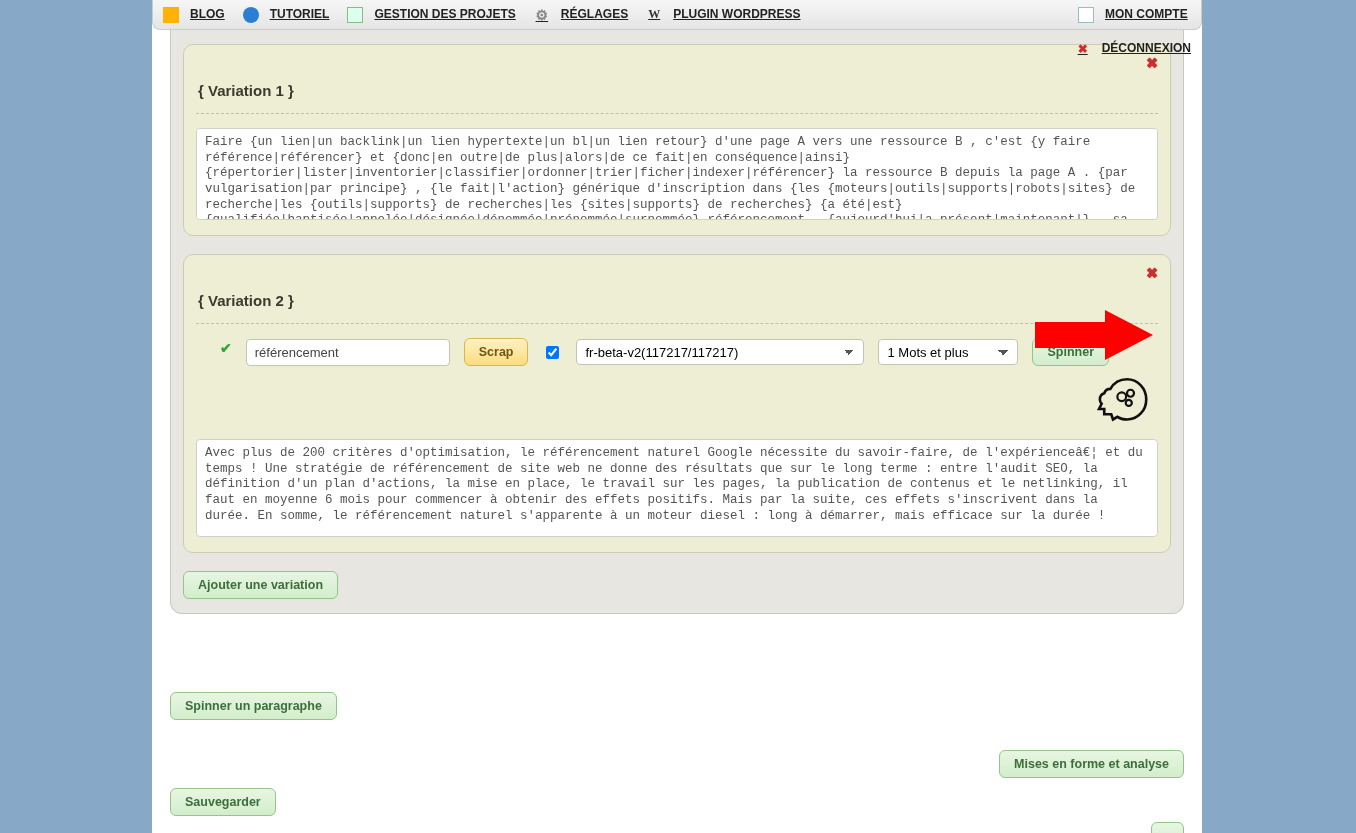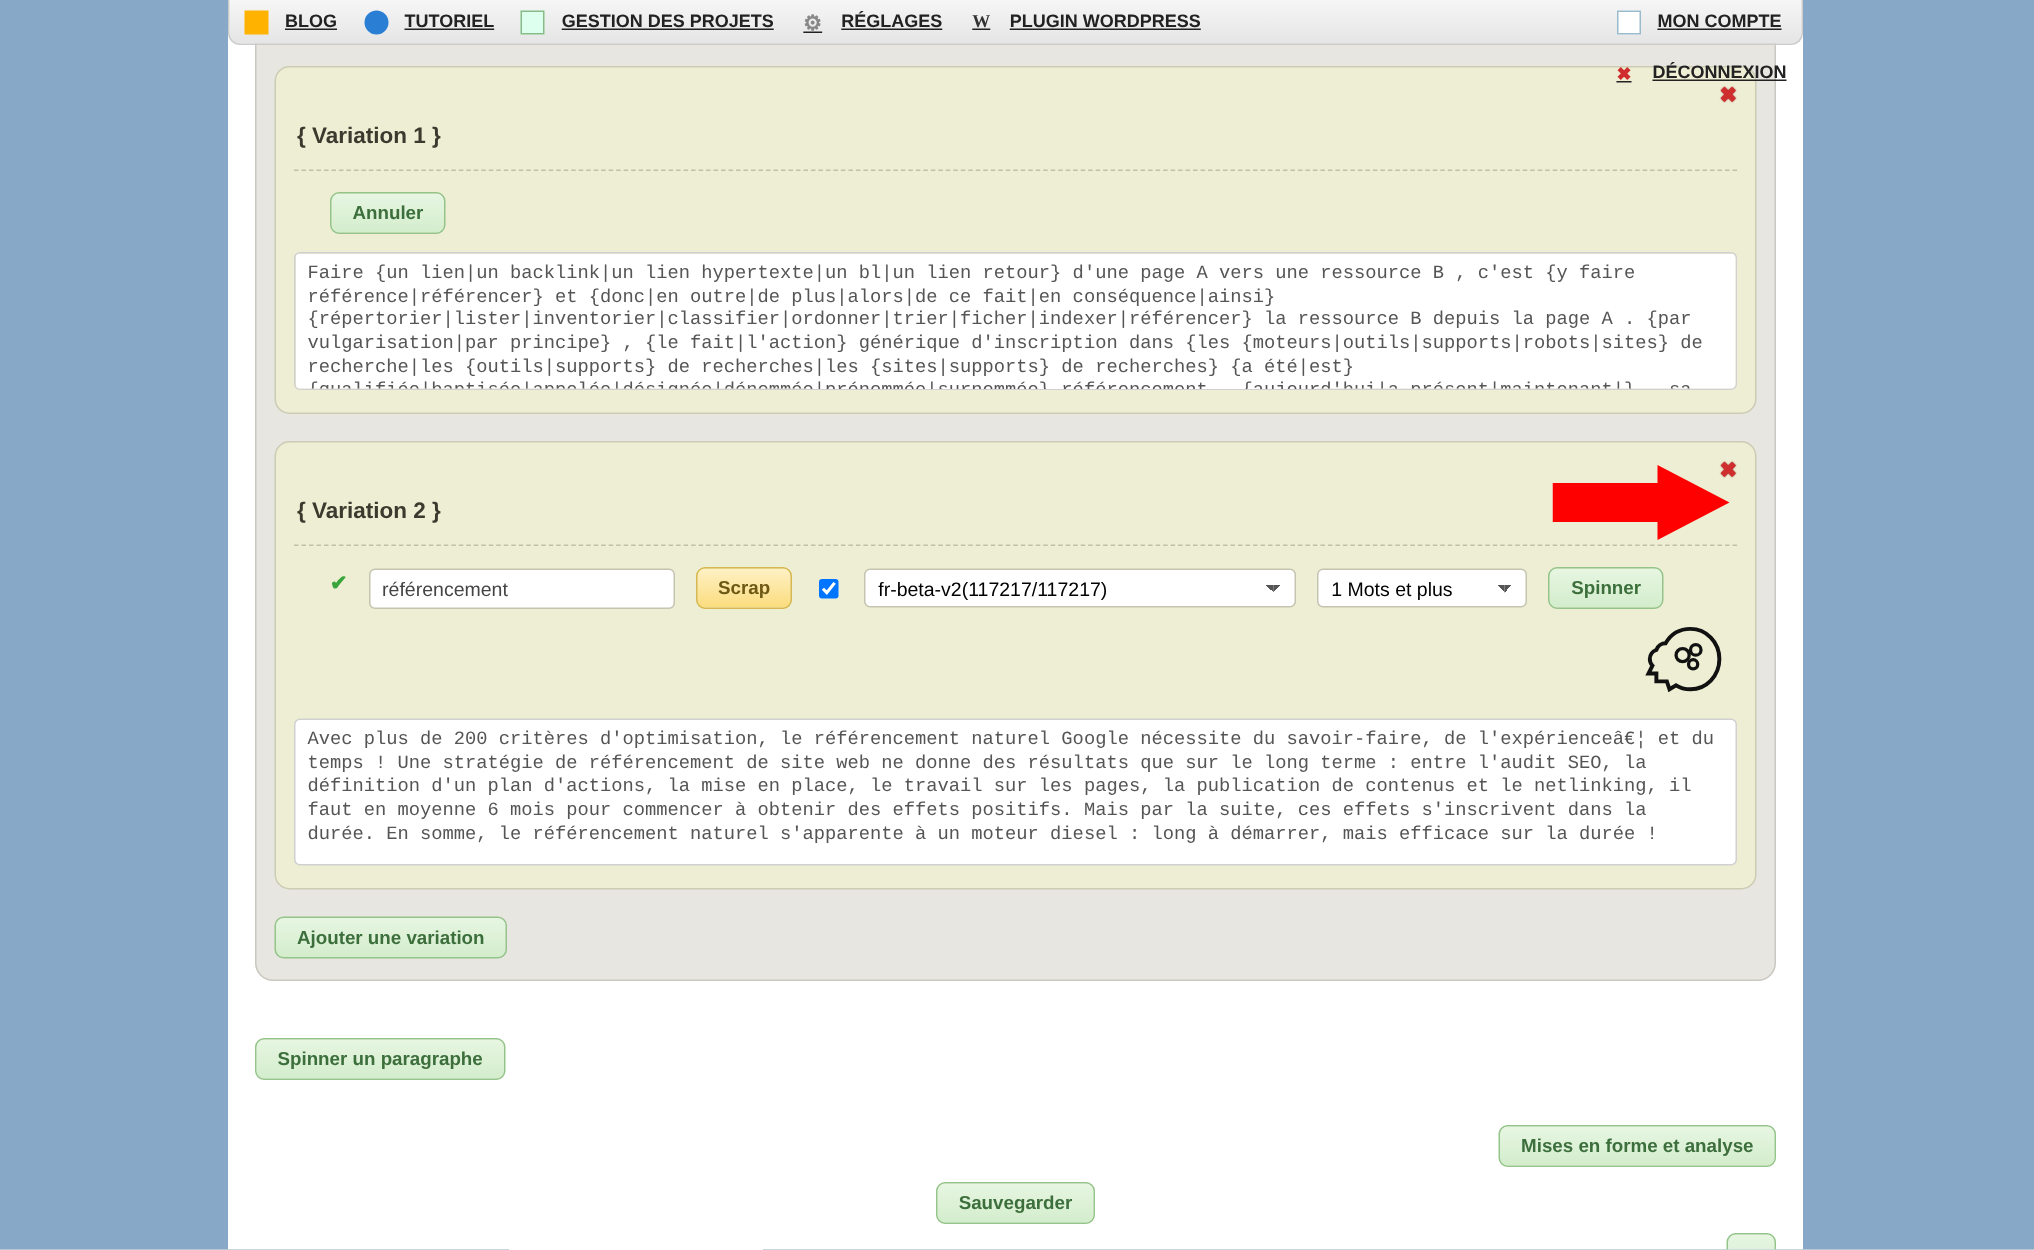--- a/index.html
+++ b/index.html
@@ -181,21 +181,21 @@
     pointer-events: none;
   }
   
   .bottom-actions {
     position: absolute;
     left: 170px;
     width: 1014px;
   }
   .add-paragraph-row { top: 692px; }
   .analysis-row { top: 750px; text-align: right; }
-  .save-row { top: 788px; text-align: center; }
+  .save-row { top: 788px; text-align: left; }
   .save-row-2 { top: 822px; text-align: right; }
   .btn-row-clip { height: 11px; overflow: hidden; }
   .right-btn-wrap { display:inline-block; }
 </style>
 </head>
 <body>
 
 <div class="page-wrap">
   <div class="content-area"></div>
 
@@ -238,23 +238,20 @@
     </div>
   </div>
 
   <div class="main-panel">
 
     
     <div class="variation-card">
       <span class="close-x">✖</span>
       <div class="var-header">
         <span class="var-title">{ Variation 1 }</span>
-      </div>
-      <div class="annuler-area">
-        <span class="btn btn-green">Annuler</span>
       </div>
       <textarea class="spin-textarea" style="">Faire {un lien|un backlink|un lien hypertexte|un bl|un lien retour} d'une page A vers une ressource B , c'est {y faire référence|référencer} et {donc|en outre|de plus|alors|de ce fait|en conséquence|ainsi} {répertorier|lister|inventorier|classifier|ordonner|trier|ficher|indexer|référencer} la ressource B depuis la page A . {par vulgarisation|par principe} , {le fait|l'action} générique d'inscription dans {les {moteurs|outils|supports|robots|sites} de recherche|les {outils|supports} de recherches|les {sites|supports} de recherches} {a été|est} {qualifiée|baptisée|appelée|désignée|dénommée|prénommée|surnommée} référencement . {aujourd'hui|a présent|maintenant|} , sa</textarea>
     </div>
 
     
     <div class="variation-card">
       <span class="close-x">✖</span>
       <div class="var-header">
         <span class="var-title">{ Variation 2 }</span>
       </div>

